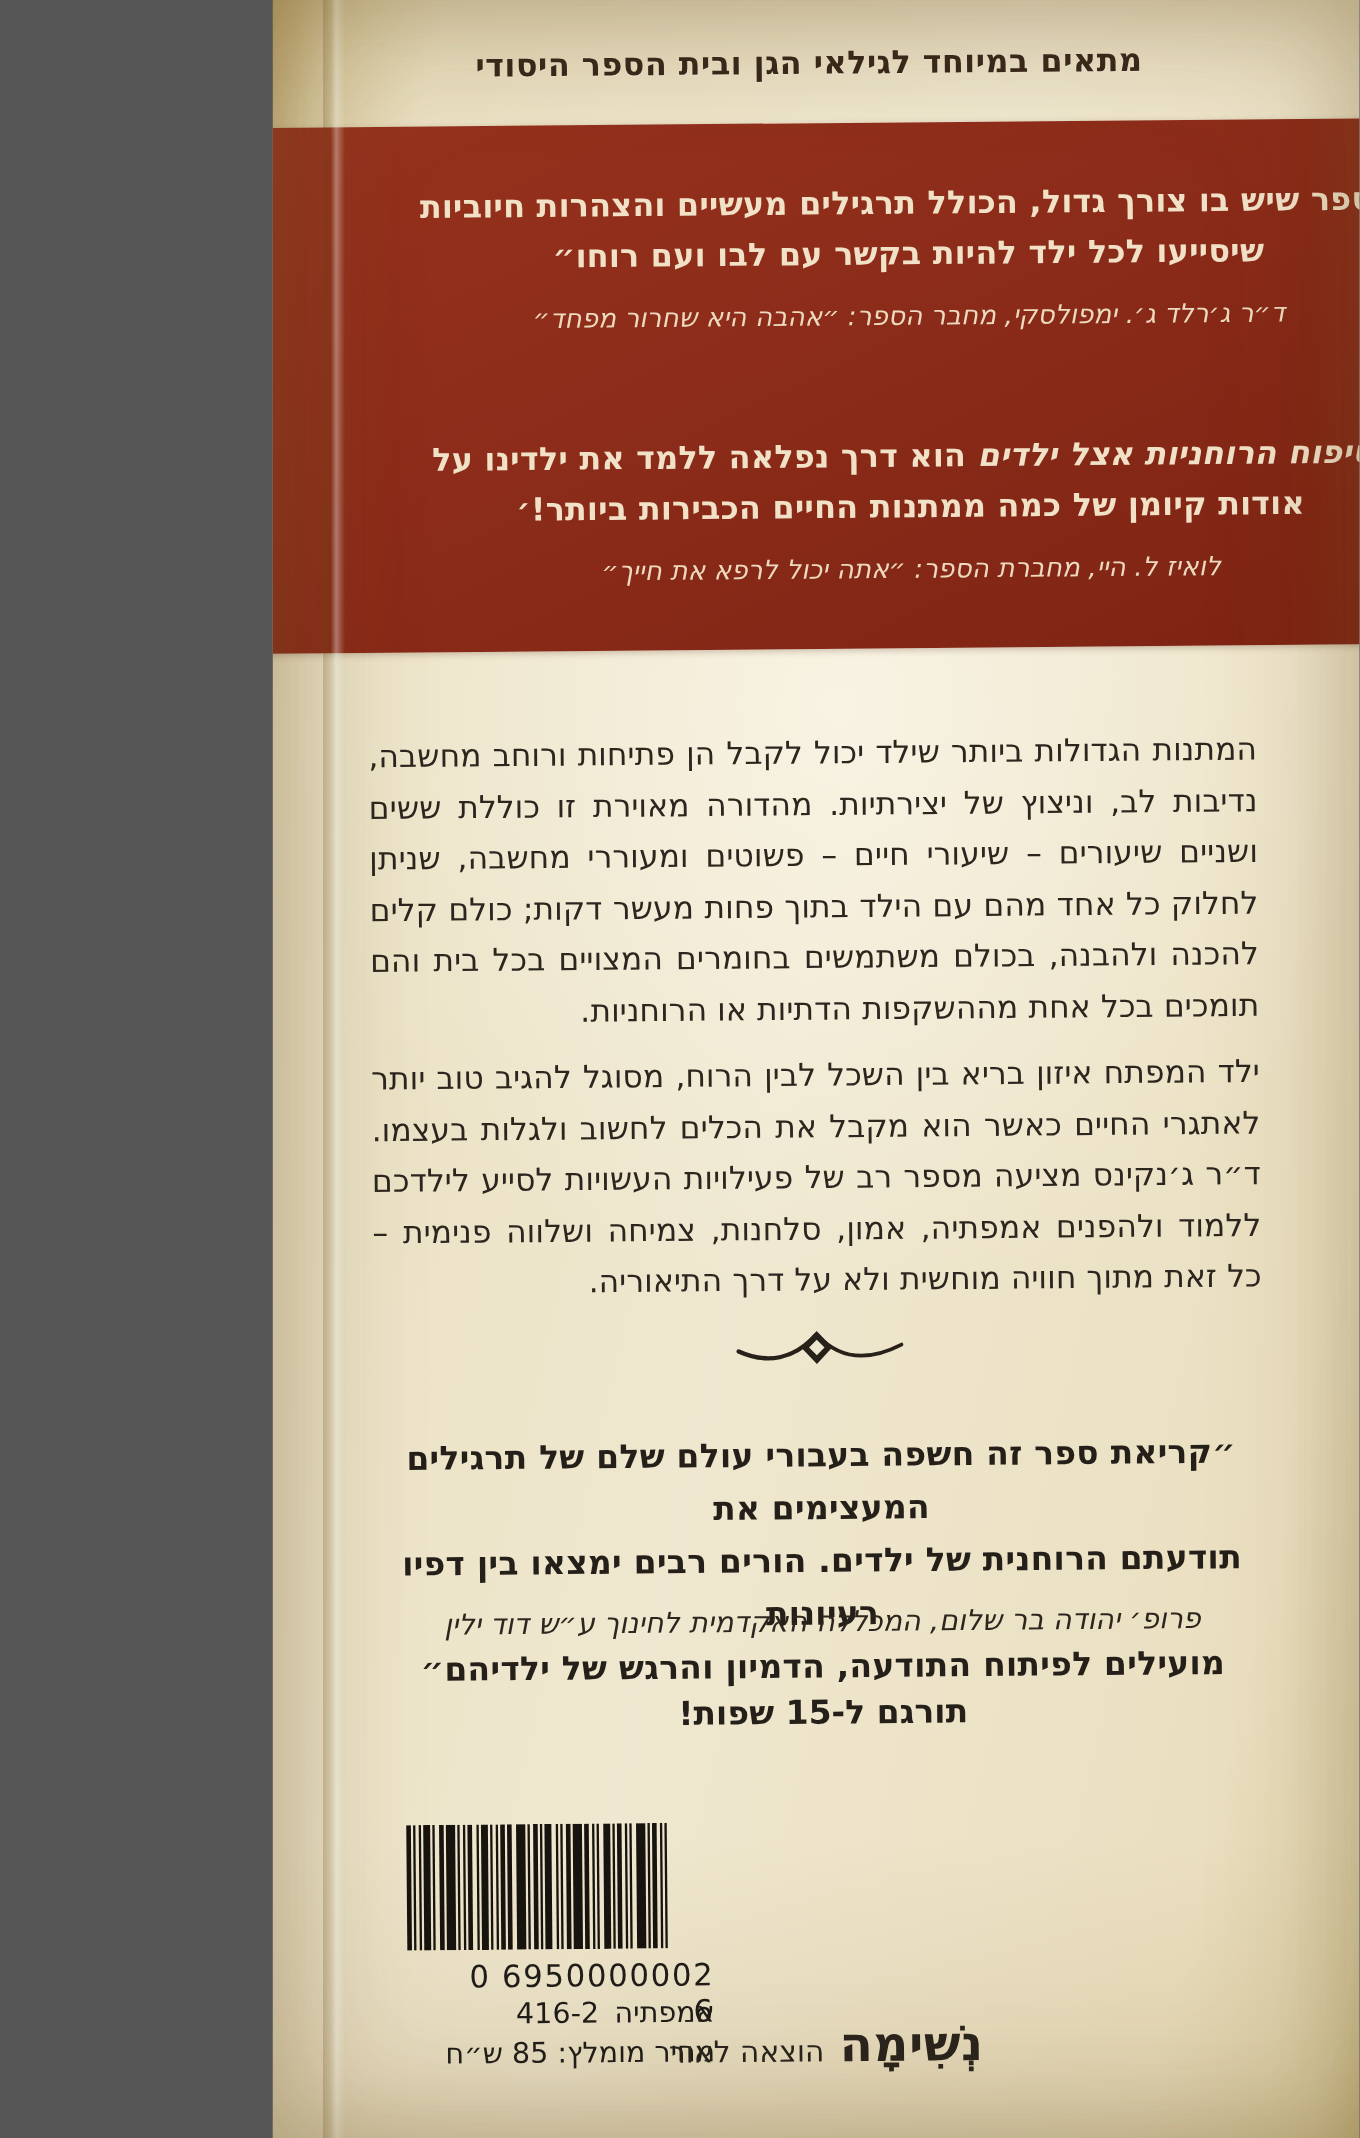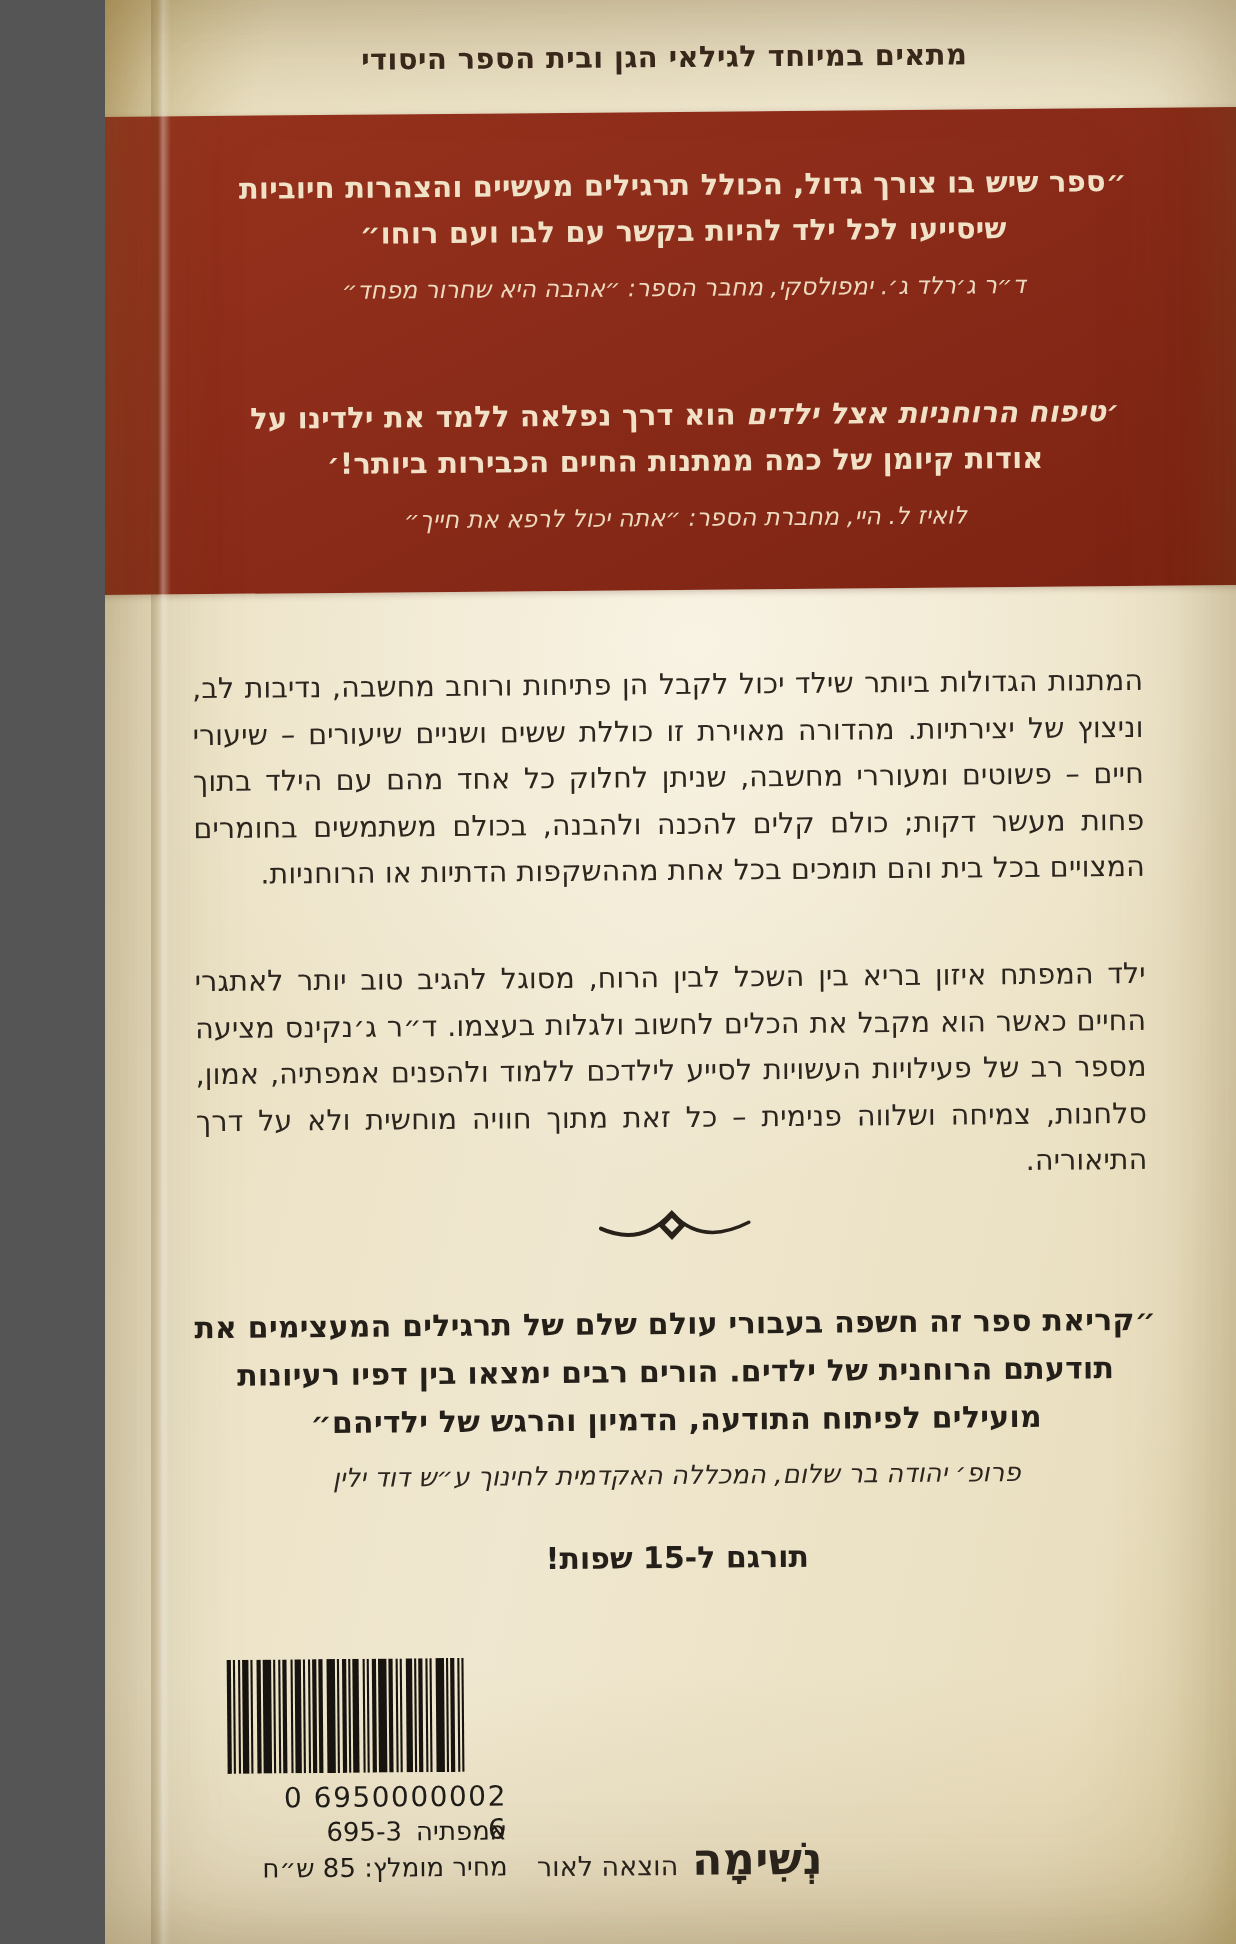--- a/index.html
+++ b/index.html
@@ -1,18 +1,18 @@
 <!DOCTYPE html>
 <html lang="he" dir="rtl"><head>
 <meta charset="utf-8">
 <style>
   html,body{margin:0;padding:0;background:#555;}
   .photo{
     position:relative;
-    width:1131px;height:1944px;
+    width:988px;height:1944px;
     overflow:hidden;
     font-family:"DejaVu Sans",sans-serif;
     background:
       radial-gradient(ellipse 68% 38% at 52% 33%, rgba(253,249,238,0.65), rgba(253,249,238,0) 75%),
       linear-gradient(180deg, rgba(150,120,60,0.10) 0%, rgba(150,120,60,0) 6%, rgba(150,120,60,0) 86%, rgba(150,120,60,0.14) 100%),
       linear-gradient(103deg, #c9b178 0%, #ddcfa5 4%, #eae0c2 11%, #efe7cf 48%, #eadfc0 86%, #e0d3ab 97%, #d6c793 100%);
   }
   .vignette{position:absolute;inset:0;pointer-events:none;z-index:9;
     box-shadow:inset 0 0 140px rgba(95,72,30,0.22), inset 30px 0 90px rgba(120,95,45,0.18), inset -20px 0 60px rgba(120,95,45,0.10);}
   .crease{position:absolute;top:0;bottom:0;left:46px;width:20px;z-index:6;pointer-events:none;
@@ -158,21 +158,21 @@
           <rect x="200.69999999999993" y="0" width="2.1" height="114" fill="#17130e"></rect>
           <rect x="204.79999999999993" y="0" width="2.1" height="114" fill="#17130e"></rect>
           <rect x="210.89999999999992" y="0" width="8.4" height="114" fill="#17130e"></rect>
           <rect x="221.29999999999993" y="0" width="2.1" height="114" fill="#17130e"></rect>
           <rect x="225.39999999999992" y="0" width="4.2" height="114" fill="#17130e"></rect>
           <rect x="232.5999999999999" y="0" width="2.1" height="114" fill="#17130e"></rect>
           <rect x="236.6999999999999" y="0" width="2.1" height="114" fill="#17130e"></rect>
         </svg>
     </div>
     <div class="barcode-number">0 6950000002 6</div>
-    <div class="danacode-line"><span>אמפתיה</span><span class="gap"></span><span>695-3</span></div>
+    <div class="danacode-line"><span>אמפתיה</span><span class="gap"></span><span>416-2</span></div>
     <div class="price-line">מחיר מומלץ: 85 ש״ח</div>
 
     <div class="publisher">
       <span class="publisher-name">נְשִׁימָה</span>
       <span class="publisher-suffix">הוצאה לאור</span>
     </div>
 
   </div>
 
   <div class="crease"></div>

